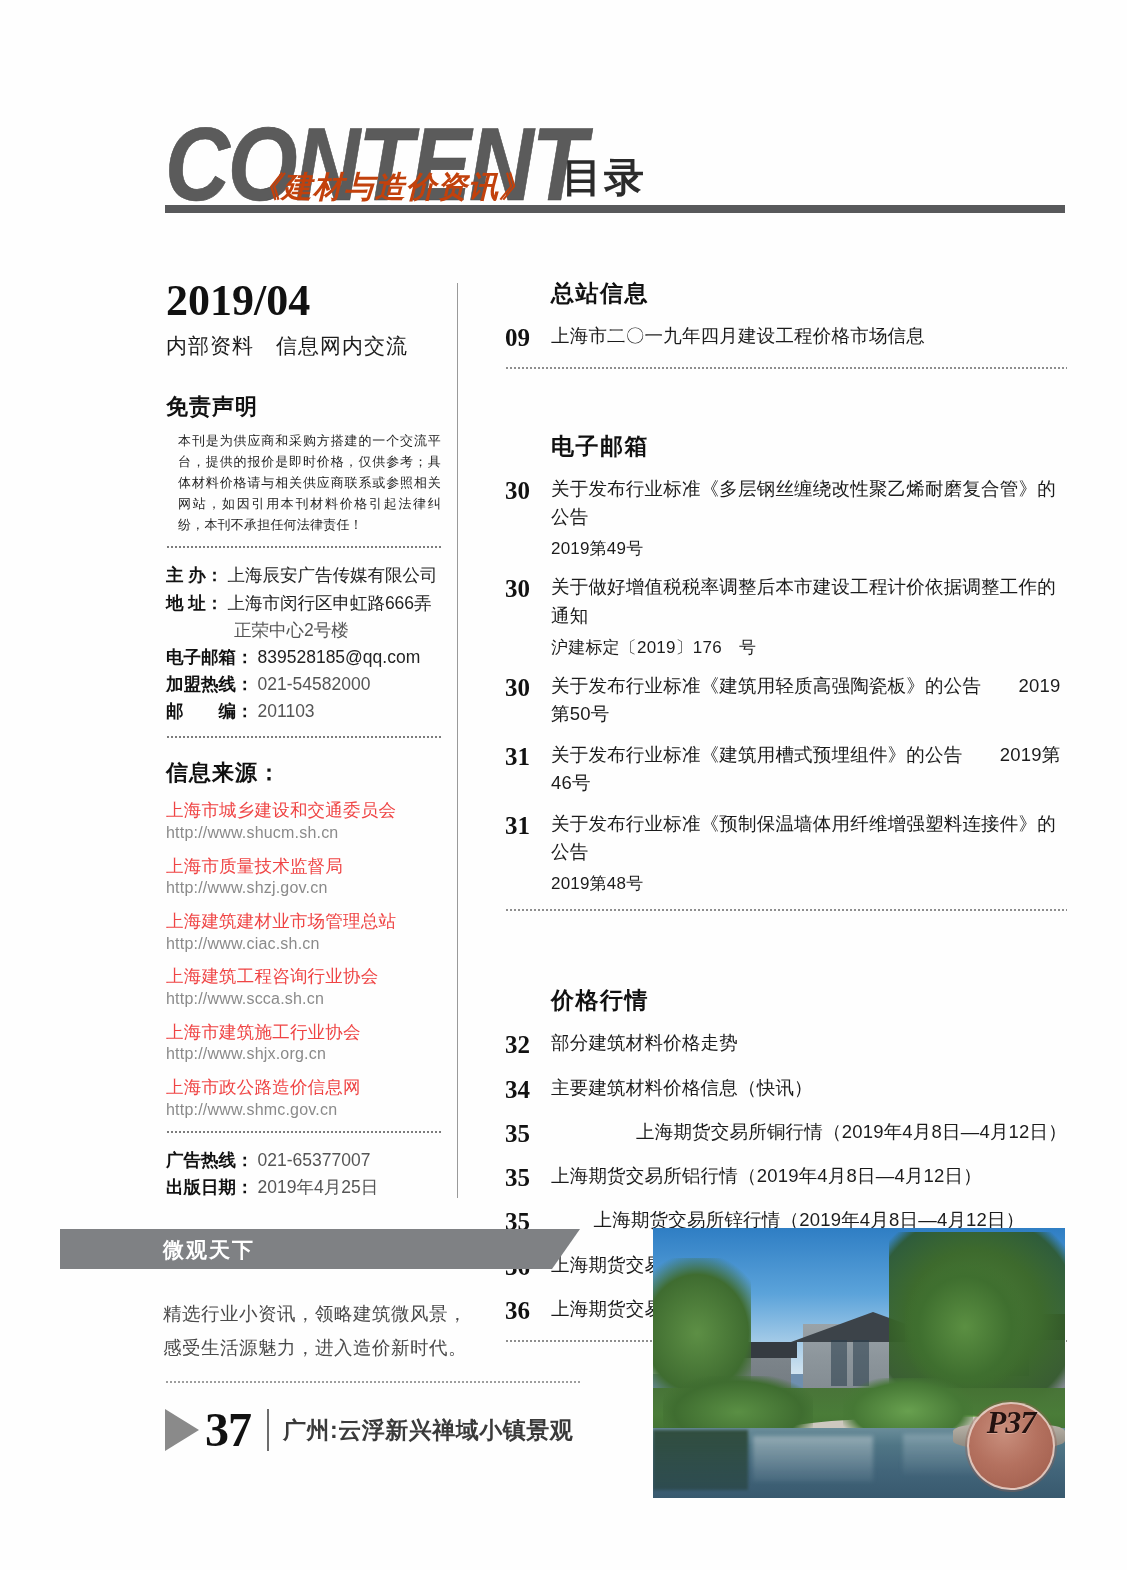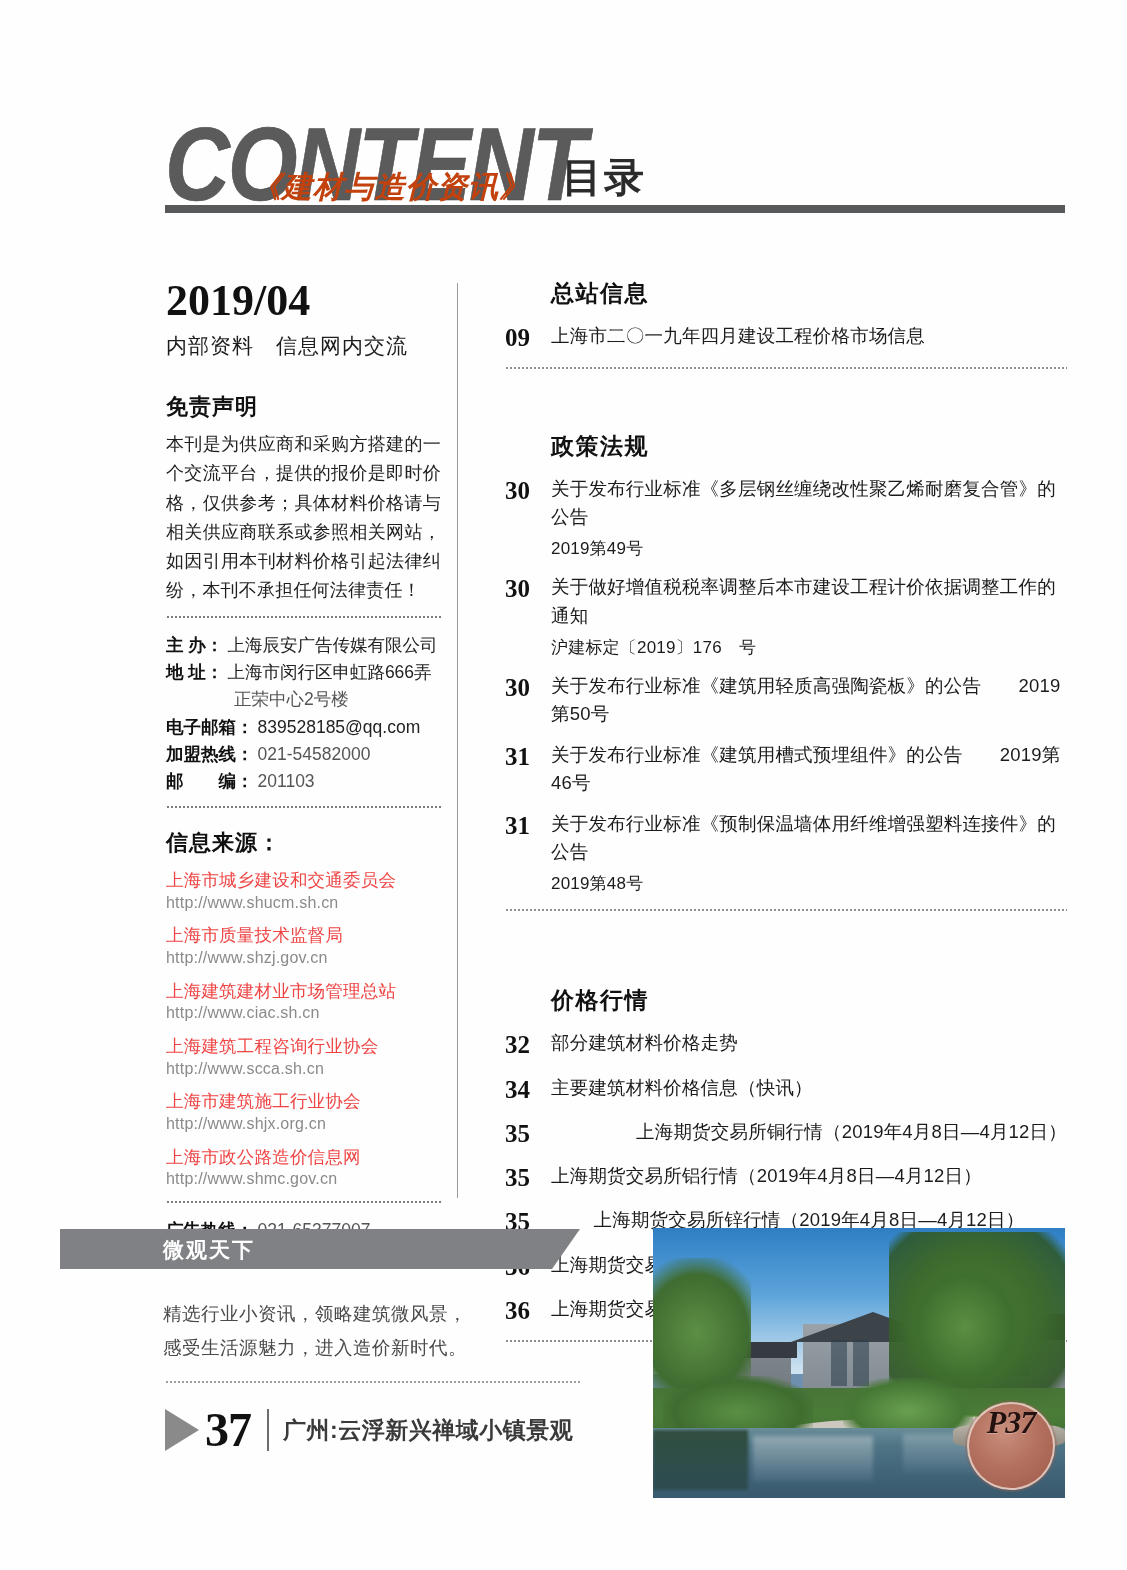--- a/index.html
+++ b/index.html
@@ -108,25 +108,26 @@
   }
   .blk-title {
     font-size: 22px;
     font-weight: 700;
     color: #111;
     letter-spacing: 1px;
   }
   .disclaimer-wrap { margin-top: 32px; }
   .disclaimer-body {
     margin-top: 8px;
-    font-size: 18px;
+    font-size: 13px;
     line-height: 1.62;
     color: #1f1f1f;
     text-align: justify;
     letter-spacing: 0.2px;
+    margin-left: 12px;
   }
   .dotrule {
     height: 2px;
     margin: 11px 0 0 0;
     background-image: radial-gradient(circle, #777 0.7px, transparent 0.9px);
     background-size: 4px 2px;
     background-repeat: repeat-x;
     background-position: left center;
   }
   .contact-table { margin-top: 14px; }
@@ -526,21 +527,21 @@
     <div id="toc-sections">
         <div class="sec-head">总站信息</div>
         <div class="toc-entry">
           <div class="toc-num">09</div>
           <div style="flex: 1 1 auto;">
             <div class="toc-txt">上海市二〇一九年四月建设工程价格市场信息</div>
           </div>
         </div>
         <div class="sec-rule"></div>
         <div class="sec-space-lg"></div>
-        <div class="sec-head">政策法规</div>
+        <div class="sec-head">电子邮箱</div>
         <div class="toc-entry">
           <div class="toc-num">30</div>
           <div style="flex: 1 1 auto;">
             <div class="toc-txt">关于发布行业标准《多层钢丝缠绕改性聚乙烯耐磨复合管》的公告</div>
             <div class="toc-sub">2019第49号</div>
           </div>
         </div>
         <div class="toc-entry">
           <div class="toc-num">30</div>
           <div style="flex: 1 1 auto;">

